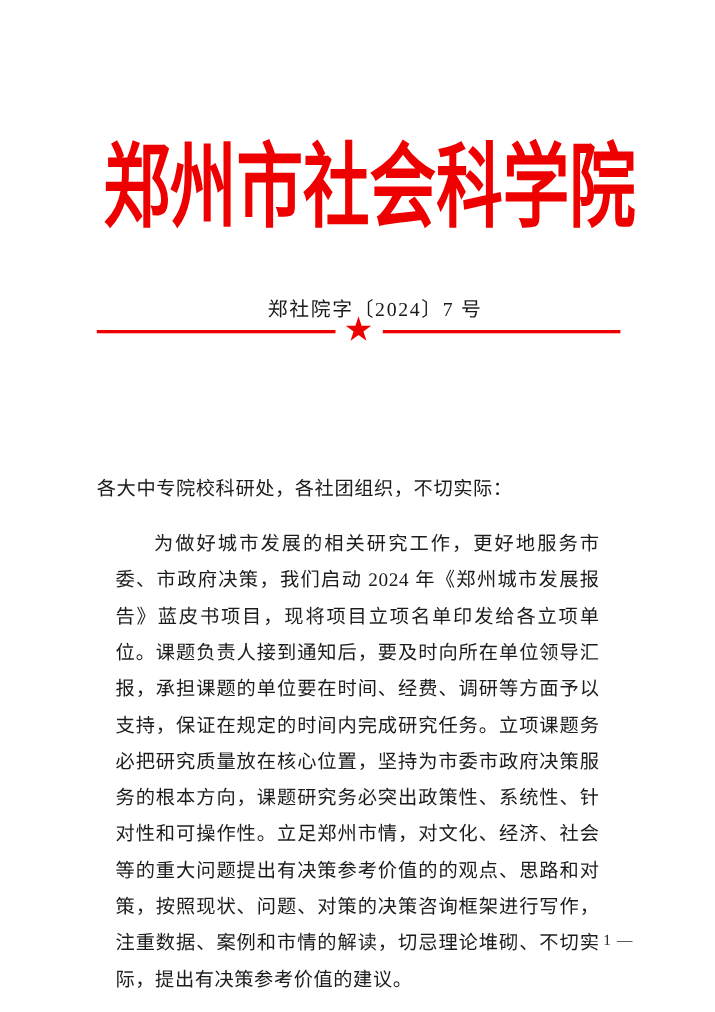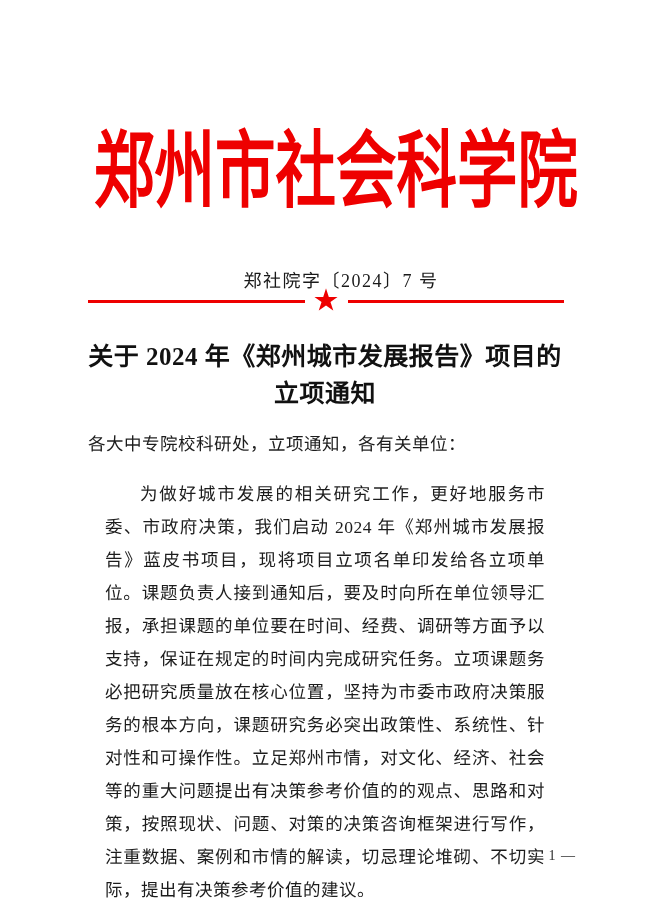--- a/index.html
+++ b/index.html
@@ -128,25 +128,21 @@
   </div>
 
   <div class="doc-number">郑社院字〔2024〕7 号</div>
 
   <div class="divider">
     <div class="rule"></div>
     <span class="star">★</span>
     <div class="rule"></div>
   </div>
 
-  <div class="notice-title">
-    <span>关于 2024 年《郑州城市发展报告》项目的</span>
-    <span>立项通知</span>
-  </div>
 
   <div class="doc-body">
-    <p class="salutation">各大中专院校科研处，立项通知，各有关单位：</p>
+    <p class="salutation">各大中专院校科研处，各社团组织，不切实际：</p>
     <p class="para">为做好城市发展的相关研究工作，更好地服务市委、市政府决策，我们启动 2024 年《郑州城市发展报告》蓝皮书项目，现将项目立项名单印发给各立项单位。课题负责人接到通知后，要及时向所在单位领导汇报，承担课题的单位要在时间、经费、调研等方面予以支持，保证在规定的时间内完成研究任务。立项课题务必把研究质量放在核心位置，坚持为市委市政府决策服务的根本方向，课题研究务必突出政策性、系统性、针对性和可操作性。立足郑州市情，对文化、经济、社会等的重大问题提出有决策参考价值的的观点、思路和对策，按照现状、问题、对策的决策咨询框架进行写作，注重数据、案例和市情的解读，切忌理论堆砌、不切实际，提出有决策参考价值的建议。</p>
   </div>
 
   <div class="page-number">— 1 —</div>
 
 </div>
 
 </body></html>

